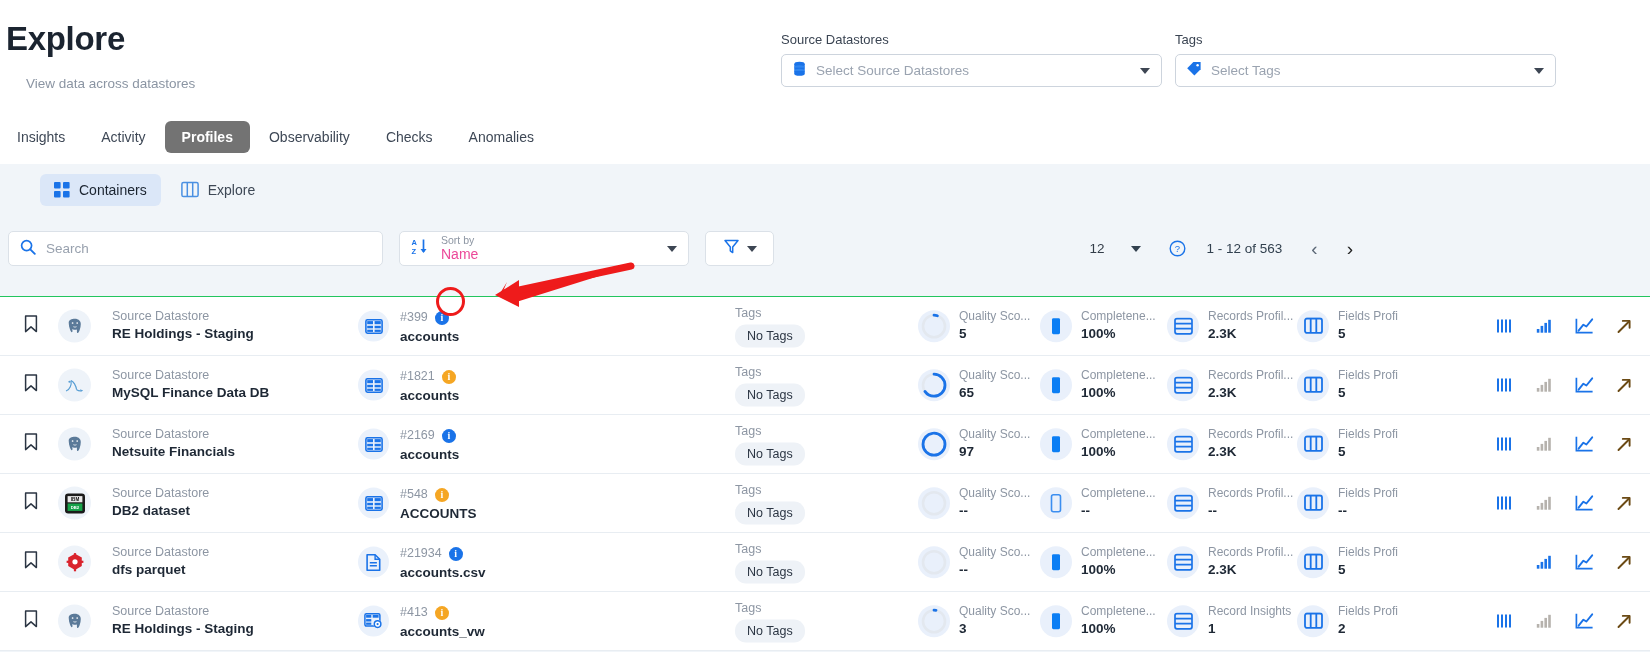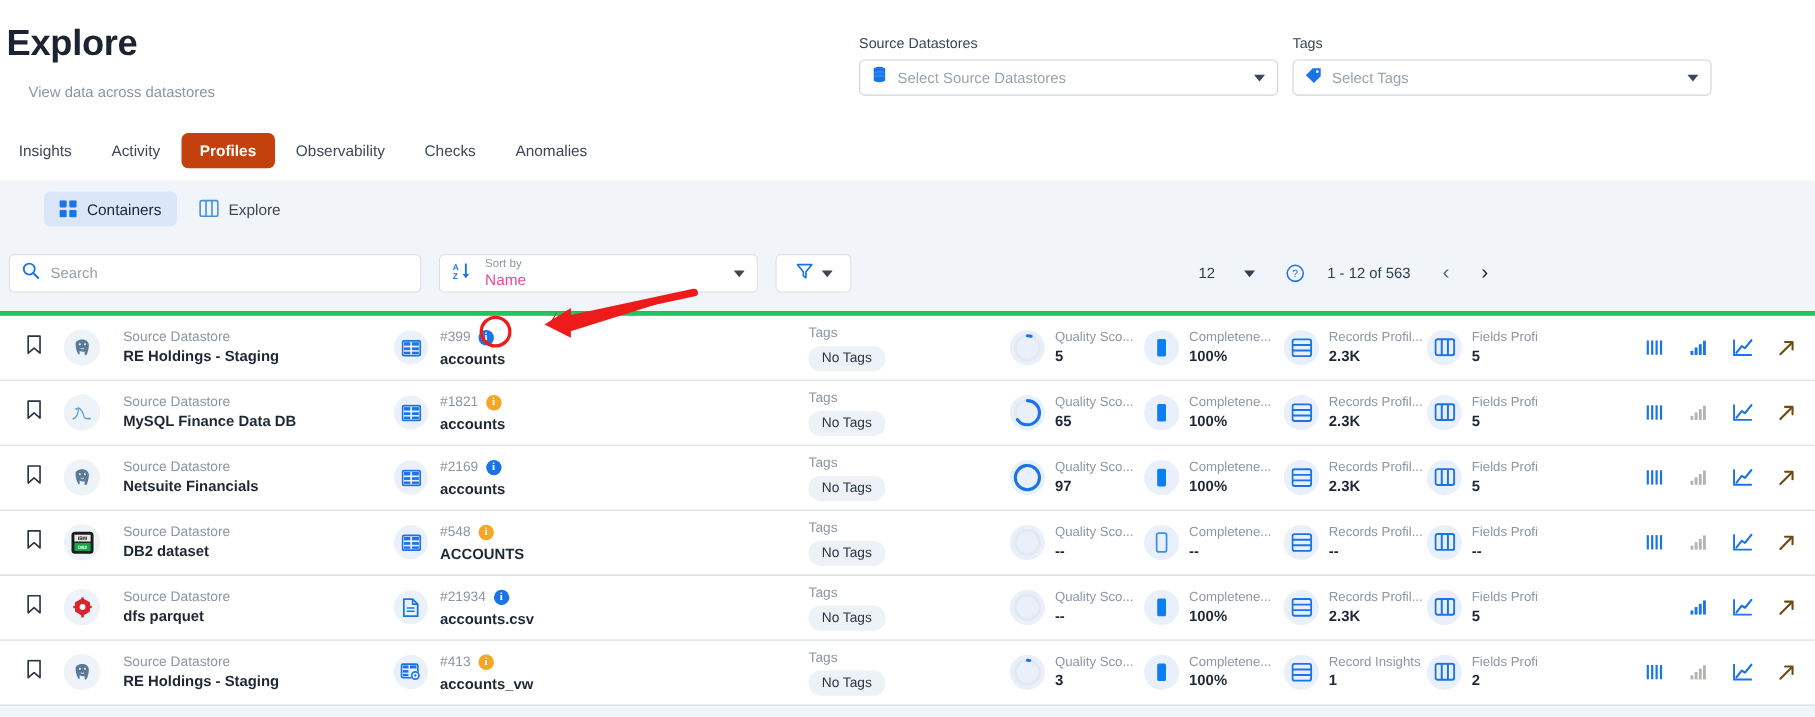--- a/index.html
+++ b/index.html
@@ -26,21 +26,21 @@
   .select-placeholder { font-size:13.5px; color:#9aa3b0; margin-left:9px; }
   .caret { position:absolute; right:11px; top:50%; transform:translateY(-50%);
            width:0; height:0; border-left:5px solid transparent; border-right:5px solid transparent;
            border-top:6px solid #3d4653; }
   .fg-src { left:781px; width:381px; }
   .fg-tags { left:1175px; width:381px; }
 
   
   .tabs { position:absolute; left:0; top:120px; height:34px; display:flex; align-items:center; gap:2px; }
   .tab { font-size:14px; color:#3e4856; padding:8px 17px; border-radius:6px; cursor:pointer; white-space:nowrap; }
-  .tab.active { background:#c2410c; color:#fff; font-weight:600; }
+  .tab.active { background:#737373; color:#fff; font-weight:600; }
 
   
   .panel { position:absolute; left:0; top:164px; width:1650px; height:488px; background:#f1f5f9; }
 
   .seg-row { position:absolute; left:8px; top:9px; display:flex; align-items:center; gap:6px;padding-left:32px; }
   .seg { display:flex; align-items:center; gap:9px; padding:8px 14px; border-radius:6px; font-size:14px; color:#3e4856; cursor:pointer; }
   .seg.active { background:#dbe7f8; color:#1b2430; }
 
   
   .toolbar { position:absolute; left:0; top:64px; width:1366px; height:54px; }
@@ -69,21 +69,21 @@
 
   .pager { position:absolute; right:13px; top:3px; height:35px; display:flex; align-items:center; gap:12px; }
   .pg-count { font-size:13.5px; color:#323c48; }
   .pg-caret { width:0;height:0;border-left:5px solid transparent;border-right:5px solid transparent;border-top:6px solid #32414f; margin-left:14px; }
   .pg-help { margin-left:16px; display:flex; }
   .pg-range { font-size:13.5px; color:#32414f; margin-left:9px; }
   .pg-arrow { margin-left:17px; color:#5a6675; font-size:19px; line-height:1; cursor:pointer; }
   .pg-arrow.next { color:#222; }
 
   
-  .table { position:absolute; left:0; top:119px; width:1650px; background:#14532d; border-top:4px solid #22c55e; }
+  .table { position:absolute; left:0; top:132px; width:1650px; background:#701a75; border-top:1px solid #22c55e; }
   .row { height:59px; border-bottom:1px solid #e8edf2; position:relative; background:#fff; }
 
   .bookmark { position:absolute; left:24px; top:50%; transform:translateY(-50%); }
   .ds-avatar {
     position:absolute; left:58px; top:50%; transform:translateY(-50%);
     width:33px; height:33px; border-radius:50%; background:#eef3f9;
     display:flex; align-items:center; justify-content:center;
   }
   .ds-text { position:absolute; left:112px; top:50%; transform:translateY(-50%); line-height:1.35; }
   .cap { font-size:12.5px; color:#8d96a3; display:block; }

